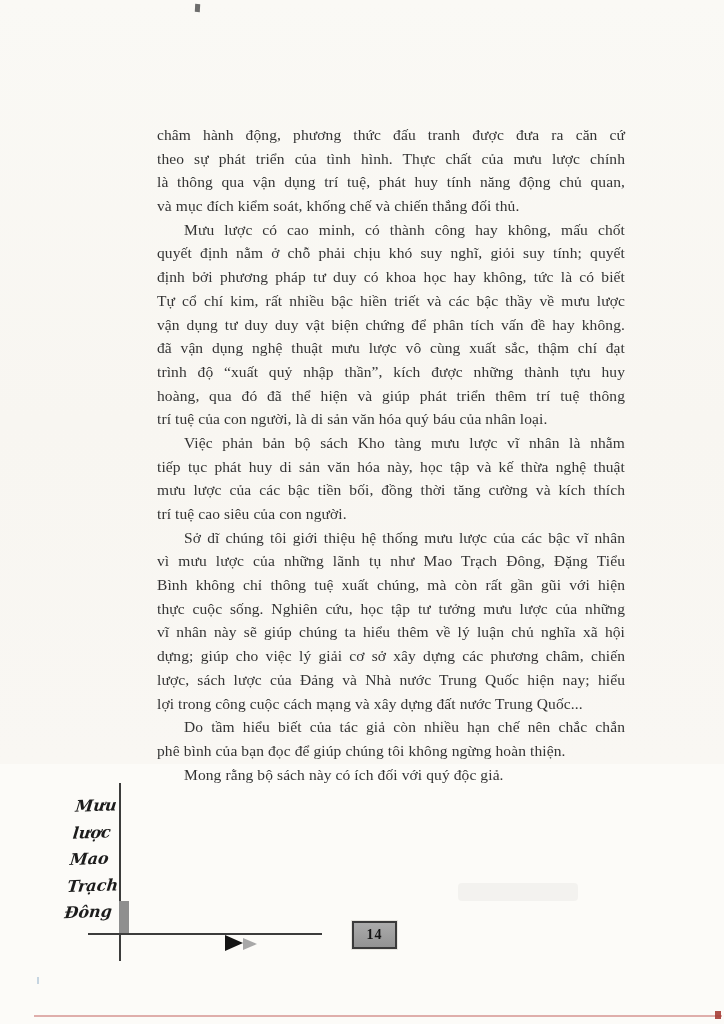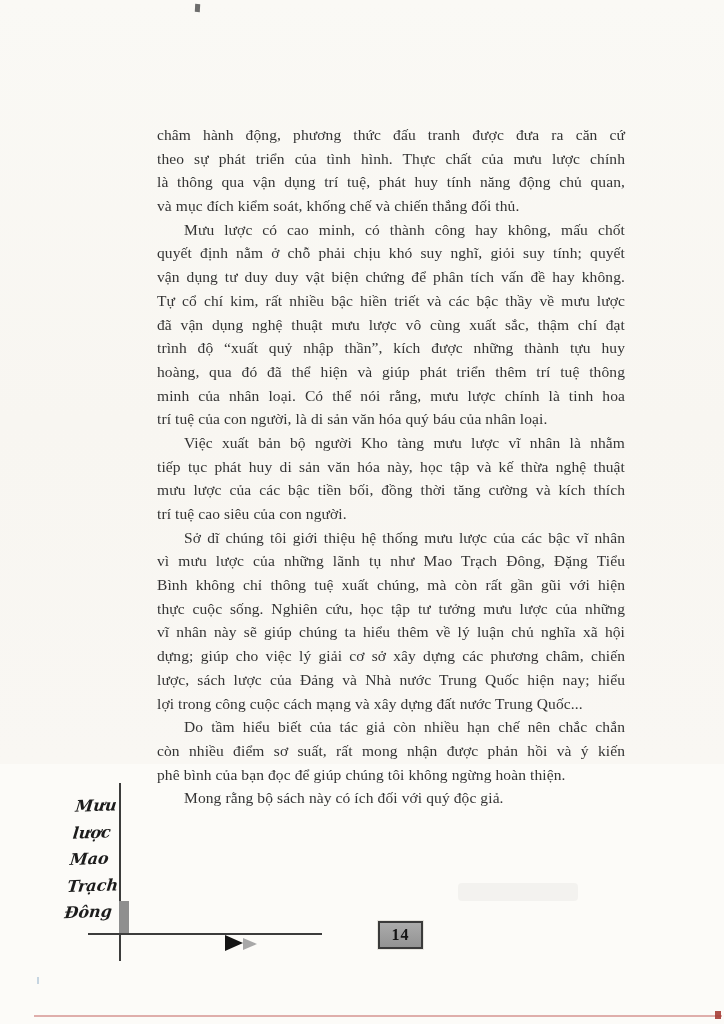--- a/index.html
+++ b/index.html
@@ -33,25 +33,25 @@
   .sidebar-title span{display:block;}
   
   .v-rule{position:absolute;left:119px;top:783px;width:2px;height:178px;background:#3c3c3c;}
   .gray-block{position:absolute;left:119px;top:901px;width:10px;height:32px;background:#8f8f8f;}
   .h-rule{position:absolute;left:88px;top:933px;width:234px;height:2px;background:#3c3c3c;}
   .arrow{position:absolute;width:0;height:0;border-style:solid;}
   .arrow.black{left:225px;top:935px;border-width:8.5px 0 8.5px 18px;border-color:transparent transparent transparent #141414;}
   .arrow.gray{left:243px;top:938px;border-width:6.5px 0 6.5px 14px;border-color:transparent transparent transparent #a8a8a8;}
   
   .page-number-box{
-    position:absolute;left:378px;top:921px;width:41px;height:24px;
+    position:absolute;left:352px;top:921px;width:41px;height:24px;
     background:linear-gradient(180deg,#ababab,#939393);
     border:2px solid #3a3a3a;
     display:flex;align-items:center;justify-content:center;
-    font-size:16px;font-weight:700;color:#141414;letter-spacing:1px;
+    font-size:14px;font-weight:700;color:#141414;letter-spacing:1px;
     box-shadow:0 0 0 1px #e8e6e0;
   }
   
   .top-mark{position:absolute;left:195px;top:4px;width:5px;height:8px;background:#4a4a4a;opacity:.8;transform:rotate(3deg);}
   .bottom-pink-line{position:absolute;left:34px;top:1015px;width:688px;height:2px;background:#c1625e;opacity:.5;}
   .bottom-red-dot{position:absolute;left:715px;top:1011px;width:6px;height:8px;background:#a63d35;opacity:.9;}
   .blue-tick{position:absolute;left:37px;top:977px;width:2px;height:7px;background:#8fb0c9;opacity:.5;}
   .smudge{position:absolute;left:458px;top:883px;width:120px;height:18px;background:#8a8a8a;opacity:.08;border-radius:4px;}
 </style>
 </head>
@@ -62,41 +62,40 @@
   <div class="top-mark"></div>
   <div class="smudge"></div>
 
   <div class="body-text" id="body-text">
       <div class="line jl">châm hành động, phương thức đấu tranh được đưa ra căn cứ</div>
       <div class="line jl">theo sự phát triển của tình hình. Thực chất của mưu lược chính</div>
       <div class="line jl">là thông qua vận dụng trí tuệ, phát huy tính năng động chủ quan,</div>
       <div class="line">và mục đích kiểm soát, khống chế và chiến thắng đối thủ.</div>
       <div class="line indent jl">Mưu lược có cao minh, có thành công hay không, mấu chốt</div>
       <div class="line jl">quyết định nằm ở chỗ phải chịu khó suy nghĩ, giỏi suy tính; quyết</div>
+      <div class="line jl">định bởi phương pháp tư duy có khoa học hay không, tức là có biết</div>
+      <div class="line jl">Tự cổ chí kim, rất nhiều bậc hiền triết và các bậc thầy về mưu lược</div>
       <div class="line jl">vận dụng tư duy duy vật biện chứng để phân tích vấn đề hay không.</div>
-      <div class="line jl">Tự cổ chí kim, rất nhiều bậc hiền triết và các bậc thầy về mưu lược</div>
       <div class="line jl">đã vận dụng nghệ thuật mưu lược vô cùng xuất sắc, thậm chí đạt</div>
       <div class="line jl">trình độ “xuất quỷ nhập thần”, kích được những thành tựu huy</div>
       <div class="line jl">hoàng, qua đó đã thể hiện và giúp phát triển thêm trí tuệ thông</div>
-      <div class="line jl">minh của nhân loại. Có thể nói rằng, mưu lược chính là tinh hoa</div>
       <div class="line">trí tuệ của con người, là di sản văn hóa quý báu của nhân loại.</div>
-      <div class="line indent jl"><span>Việc xuất bản bộ người </span><span class="it">Kho tàng mưu lược vĩ nhân</span><span> là nhằm</span></div>
+      <div class="line indent jl"><span>Việc phản bản bộ sách </span><span class="it">Kho tàng mưu lược vĩ nhân</span><span> là nhằm</span></div>
       <div class="line jl">tiếp tục phát huy di sản văn hóa này, học tập và kế thừa nghệ thuật</div>
       <div class="line jl">mưu lược của các bậc tiền bối, đồng thời tăng cường và kích thích</div>
       <div class="line">trí tuệ cao siêu của con người.</div>
       <div class="line indent jl">Sở dĩ chúng tôi giới thiệu hệ thống mưu lược của các bậc vĩ nhân</div>
       <div class="line jl">vì mưu lược của những lãnh tụ như Mao Trạch Đông, Đặng Tiểu</div>
       <div class="line jl">Bình không chỉ thông tuệ xuất chúng, mà còn rất gần gũi với hiện</div>
       <div class="line jl">thực cuộc sống. Nghiên cứu, học tập tư tưởng mưu lược của những</div>
       <div class="line jl">vĩ nhân này sẽ giúp chúng ta hiểu thêm về lý luận chủ nghĩa xã hội</div>
       <div class="line jl">dựng; giúp cho việc lý giải cơ sở xây dựng các phương châm, chiến</div>
       <div class="line jl">lược, sách lược của Đảng và Nhà nước Trung Quốc hiện nay; hiểu</div>
       <div class="line">lợi trong công cuộc cách mạng và xây dựng đất nước Trung Quốc...</div>
       <div class="line indent jl">Do tầm hiểu biết của tác giả còn nhiều hạn chế nên chắc chắn</div>
-      <div class="line jl">còn nhiều điểm sơ suất, rất mong nhận được phản hồi và ý kiến</div>
       <div class="line">phê bình của bạn đọc để giúp chúng tôi không ngừng hoàn thiện.</div>
       <div class="line indent">Mong rằng bộ sách này có ích đối với quý độc giả.</div>
     </div>
 
   <div class="sidebar-title">
     <span>Mưu</span>
     <span>lược</span>
     <span>Mao</span>
     <span>Trạch</span>
     <span>Đông</span>

